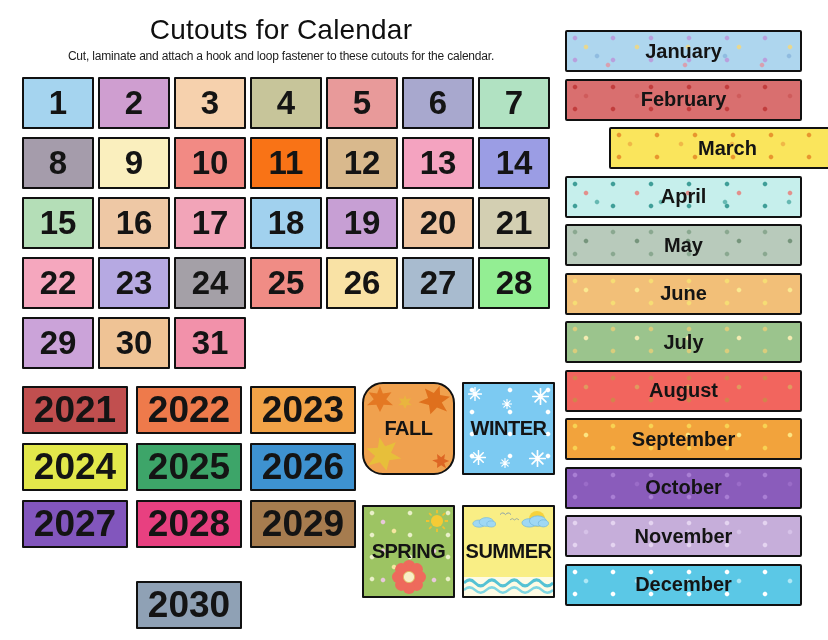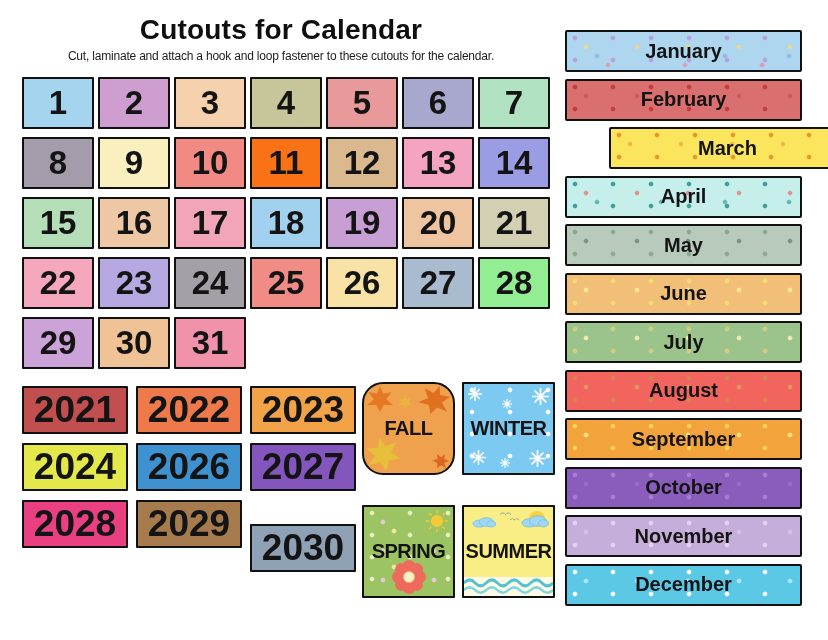--- a/index.html
+++ b/index.html
@@ -2,21 +2,21 @@
 <html><head>
 <meta charset="utf-8">
 <style>
   html,body { margin:0; padding:0; background:#ffffff; }
   #page {
     position:relative; width:828px; height:640px; background:#ffffff;
     font-family:"Liberation Sans", sans-serif; overflow:hidden; color:#151515;
   }
   
   .header { position:absolute; left:0; top:14px; width:562px; text-align:center; }
-  .title  { font-size:28px; font-weight:bold; color:#0f0f0f; letter-spacing:0.2px; }
+  .title  { font-size:28px; font-weight:normal; color:#0f0f0f; letter-spacing:0.2px; }
   .subtitle { margin-top:3px; font-size:12px; color:#1c1c1c; letter-spacing:-0.2px; }
 
   
   .cutout {
     box-sizing:border-box; border:2px solid #111; border-radius:1px;
     display:flex; align-items:center; justify-content:center;
     font-weight:bold; color:#141414; background-repeat:repeat;
   }
 
   
@@ -211,20 +211,23 @@
       </div>
 
       <div class="cutout year" style="background-color: rgb(242, 163, 71);">
         <span>2023</span>
       </div>
 
       <div class="cutout year" style="background-color: rgb(227, 232, 75);">
         <span>2024</span>
       </div>
 
+      <div class="cutout year" style="background-color: rgb(61, 165, 105);">
+        <span>2025</span>
+      </div>
 
       <div class="cutout year" style="background-color: rgb(62, 146, 208);">
         <span>2026</span>
       </div>
 
       <div class="cutout year" style="background-color: rgb(130, 86, 189);">
         <span>2027</span>
       </div>
 
       <div class="cutout year" style="background-color: rgb(232, 64, 128);">

